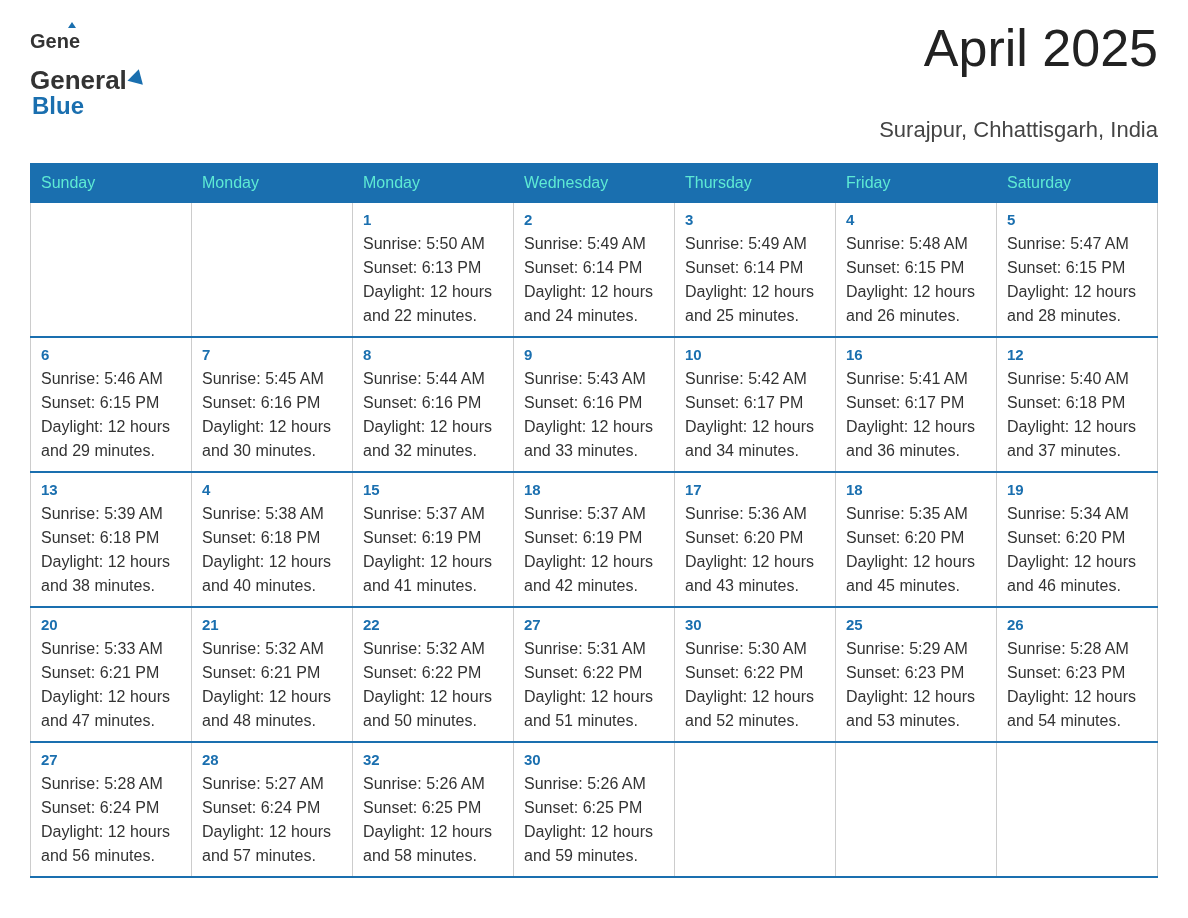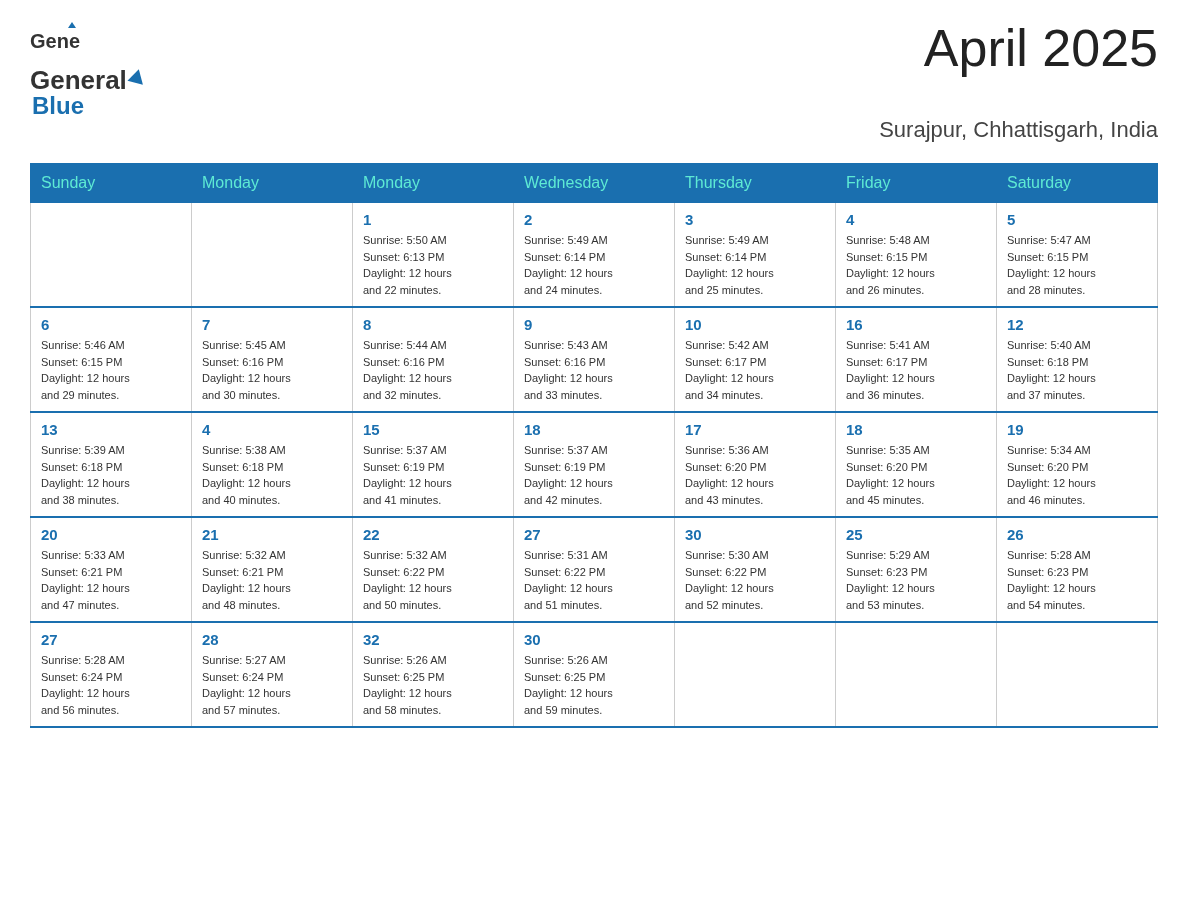--- a/index.html
+++ b/index.html
@@ -64,21 +64,21 @@
     }
     .day-number {
       font-size: 15px;
       font-weight: bold;
       color: #1a6faf;
       display: block;
       margin-bottom: 4px;
     }
     .day-info {
       color: #333;
-      font-size: 11px;
+      font-size: 16px;
       line-height: 1.5;
     }
     .empty-cell {
       background: #fff;
     }
     
     .logo-wrapper {
       display: flex;
       align-items: center;
     }

